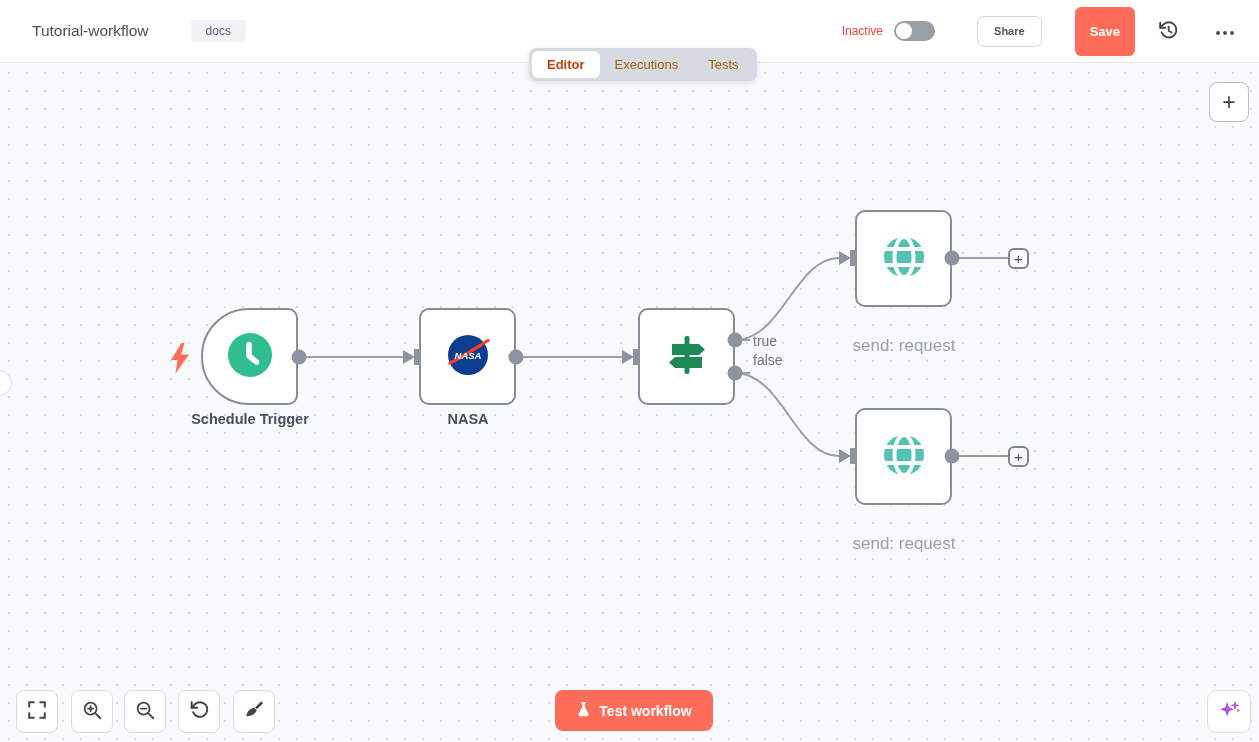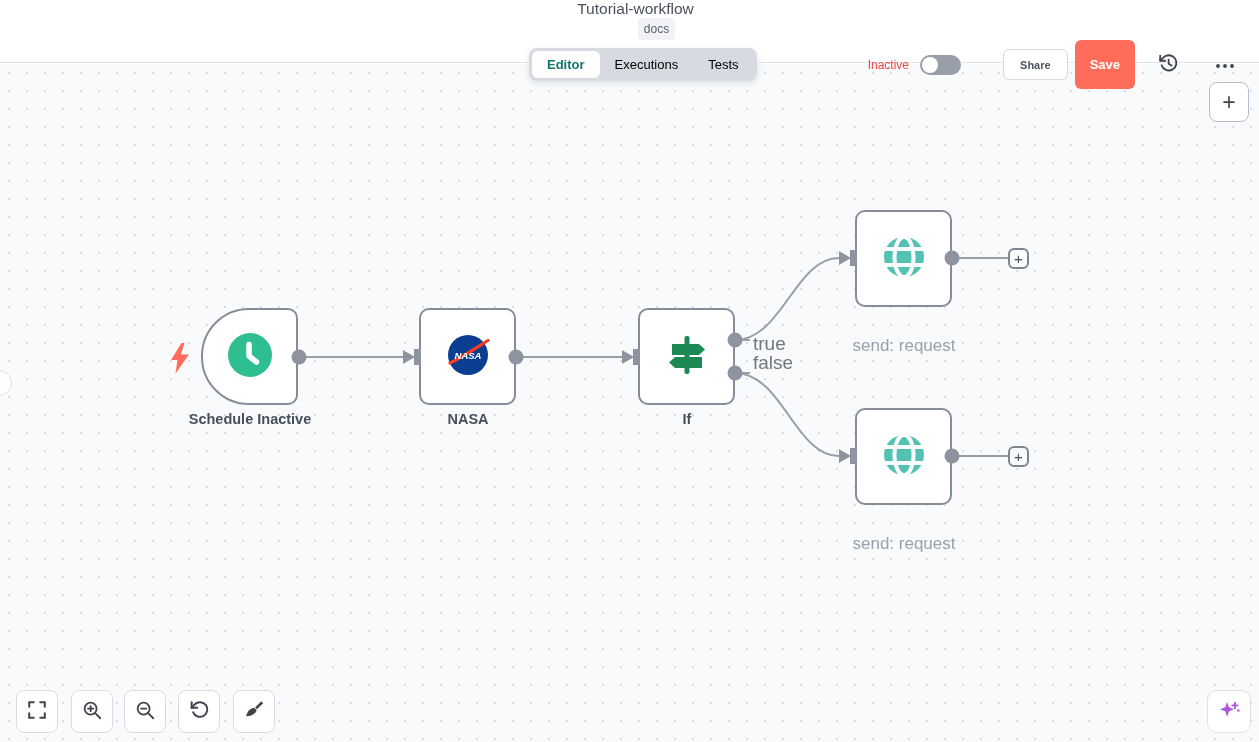--- a/index.html
+++ b/index.html
@@ -6,67 +6,67 @@
   html,body { width:1259px; height:742px; }
   body {
     position:relative; overflow:hidden; background:#fff;
     font-family:"Liberation Sans", sans-serif; color:#4a505b;
   }
 
   
   .header {
     position:absolute; top:0; left:0; right:0; height:63px;
     background:#fff; border-bottom:1px solid #e2e5ea;
-    display:flex; align-items:center; padding:0 20px 0 32px; z-index:5;flex-direction:column;
+    display:flex; align-items:center; padding:0 20px 0 32px; z-index:5;
   }
   .wf-title { font-size:15.5px; color:#4a505b; }
   .wf-tag {
     margin-left:42px; background:#f1f2f5; color:#5a616d;
-    font-size:12px; padding:4px 6px; border-radius:4px;
+    font-size:12px; padding:4px 15px; border-radius:4px;
   }
   .header-right { margin-left:auto; display:flex; align-items:center; }
   .status-label { font-size:12px; color:#ef4444; margin-right:11px; }
   .toggle {
     width:41px; height:20px; background:#989fa9; border-radius:10px;
     position:relative; margin-right:42px; cursor:pointer;
   }
   .toggle .knob {
     position:absolute; left:2px; top:2px; width:16px; height:16px;
     background:#fff; border-radius:50%;
   }
   .btn-share {
     height:31px; padding:0 16px; background:#fff; border:1px solid #d6dae0;
     border-radius:6px; font-size:11px; font-weight:bold; color:#4e5561;
     cursor:pointer; font-family:inherit;
   }
   .btn-save {
-    height:49px; padding:0 15px; margin-left:7px; background:#ff6d5a;
+    height:49px; padding:0 15px; margin-left:33px; background:#ff6d5a;
     border:none; border-radius:6px; font-size:13px; font-weight:bold;
     color:#fff; cursor:pointer; font-family:inherit;
   }
   .icon-btn {
     background:none; border:none; cursor:pointer; padding:4px;
     display:flex; align-items:center; justify-content:center;
   }
   .history-btn { margin-left:18px; }
   .ellipsis-btn { margin-left:28px; }
 
   
   .tabbar {
     position:absolute; top:48px; left:529px; height:33px; z-index:6;
     background:#d7dae0; border-radius:8px; padding:3px;
     display:flex; align-items:stretch;
     box-shadow:0 2px 6px rgba(60,70,90,.14);
   }
   .tab {
     border:none; background:none; font-family:inherit; font-size:13px;
-    color:#000000; padding:0 15px; border-radius:6px; cursor:pointer;
+    color:#a16207; padding:0 15px; border-radius:6px; cursor:pointer;
     display:flex; align-items:center;
   }
-  .tab.active { background:#fff; color:#0f766e; font-weight:bold; }
+  .tab.active { background:#fff; color:#c2410c; font-weight:bold; }
 
   
   .canvas {
     position:absolute; top:64px; left:0; width:1259px; height:678px;
     background-color:#f8fafb;
     background-image:radial-gradient(circle, #d9dde3 1.1px, transparent 1.3px);
     background-size:18px 18px;
   }
   .connections { position:absolute; left:0; top:0; z-index:2; pointer-events:none; }
 
@@ -78,21 +78,21 @@
   .node.trigger { border-radius:48px 10px 10px 48px; }
 
   .nlabel {
     position:absolute; width:260px; text-align:center; z-index:1;
     font-size:14.5px; font-weight:bold; color:#46505c;
   }
   .nsub {
     position:absolute; width:260px; text-align:center; z-index:1;
     font-size:17px; color:#9aa1ab;
   }
-  .port-label { position:absolute; font-size:19px; color:#70777f; z-index:1; }
+  .port-label { position:absolute; font-size:14px; color:#70777f; z-index:1; }
 
   .plus-mini {
     position:absolute; width:21px; height:21px; z-index:3;
     border:2px solid #7e858f; border-radius:6px; background:#f8fafb;
     color:#4a505b; font-size:15px; line-height:16px; text-align:center;
     cursor:pointer; padding:0;
   }
   .bolt { position:absolute; left:171px; top:279px; z-index:1; }
 
   .panel-handle {
@@ -209,21 +209,21 @@
   </span>
 
   <div class="node trigger" style="left:201px; top:244px;">
     <span>
       <svg width="46" height="46" viewBox="0 0 46 46">
         <circle cx="23" cy="23" r="22" fill="#2fbe8f"></circle>
         <path d="M22 12.5 V24 L29.5 30" stroke="#fff" stroke-width="5.5" stroke-linecap="round" stroke-linejoin="round" fill="none"></path>
       </svg>
     </span>
   </div>
-  <div class="nlabel" style="left:120px; top:347px;">Schedule Inactive</div>
+  <div class="nlabel" style="left:120px; top:347px;">Schedule Trigger</div>
 
   <div class="node" style="left:419px; top:244px;">
     <span>
       <svg width="44" height="44" viewBox="0 0 44 44">
         <circle cx="22" cy="22" r="20" fill="#0b3d91"></circle>
         <path d="M4 30 C15 25 33 13 42 7.5" stroke="#fc3d21" stroke-width="3.2" fill="none" stroke-linecap="round"></path>
         <text x="22" y="25.5" font-size="9.5" font-style="italic" font-weight="bold" fill="#fff" text-anchor="middle" font-family="Liberation Sans, sans-serif">NASA</text>
       </svg>
     </span>
   </div>
@@ -231,21 +231,20 @@
 
   <div class="node" style="left:638px; top:244px;">
     <span>
       <svg width="48" height="48" viewBox="0 0 48 48" fill="#1d8a55">
         <rect x="21.5" y="5" width="5" height="38" rx="2"></rect>
         <polygon points="9,13 36,13 42,18.5 36,24 9,24"></polygon>
         <polygon points="39,26 12,26 6,31.5 12,37 39,37"></polygon>
       </svg>
     </span>
   </div>
-  <div class="nlabel" style="left:557px; top:347px;">If</div>
   <span class="port-label" style="left:753px; top:269px;">true</span>
   <span class="port-label" style="left:753px; top:288px;">false</span>
 
   <div class="node" style="left:855px; top:146px;">
     <span>
       <svg width="46" height="46" viewBox="0 0 46 46">
         <circle cx="23" cy="23" r="20" fill="#54c2b2"></circle>
         <g stroke="#fff" stroke-width="4" fill="none">
           <line x1="3" y1="15" x2="43" y2="15"></line>
           <line x1="3" y1="31" x2="43" y2="31"></line>
@@ -315,20 +314,28 @@
   </button>
   <button class="tool-btn" style="left:233px;">
     <span>
       <svg width="22" height="22" viewBox="0 0 24 24" fill="#3f454e">
         <path d="M20 2.5 l2 2 -6.8 6.8 -2-2 Z"></path>
         <path d="M12.3 9.6 l2.6 2.6 c-1 3.2-4.2 5.8-8.4 6.3 l-3.2 .4 1.1-3.1 c1-3 3.8-5.5 7.9-6.2 z"></path>
       </svg>
     </span>
   </button>
 
+  <button class="btn-test">
+    <span>
+      <svg width="15" height="17" viewBox="0 0 24 26" fill="#fff">
+        <path d="M8.5 1 h7 v2.2 h-1.3 v6 l5.6 10 a3 3 0 0 1 -2.6 4.6 H6.8 a3 3 0 0 1 -2.6 -4.6 l5.6 -10 v-6 H8.5 Z"></path>
+      </svg>
+    </span>
+    <span>Test workflow</span>
+  </button>
 
   <button class="ai-btn">
     <span>
       <svg width="26" height="26" viewBox="0 0 28 28">
         <defs>
           <linearGradient id="aig" x1="0" y1="1" x2="1" y2="0">
             <stop offset="0" stop-color="#7c5bf2"></stop>
               <stop offset="1" stop-color="#e254c7"></stop>
           </linearGradient>
         </defs>

